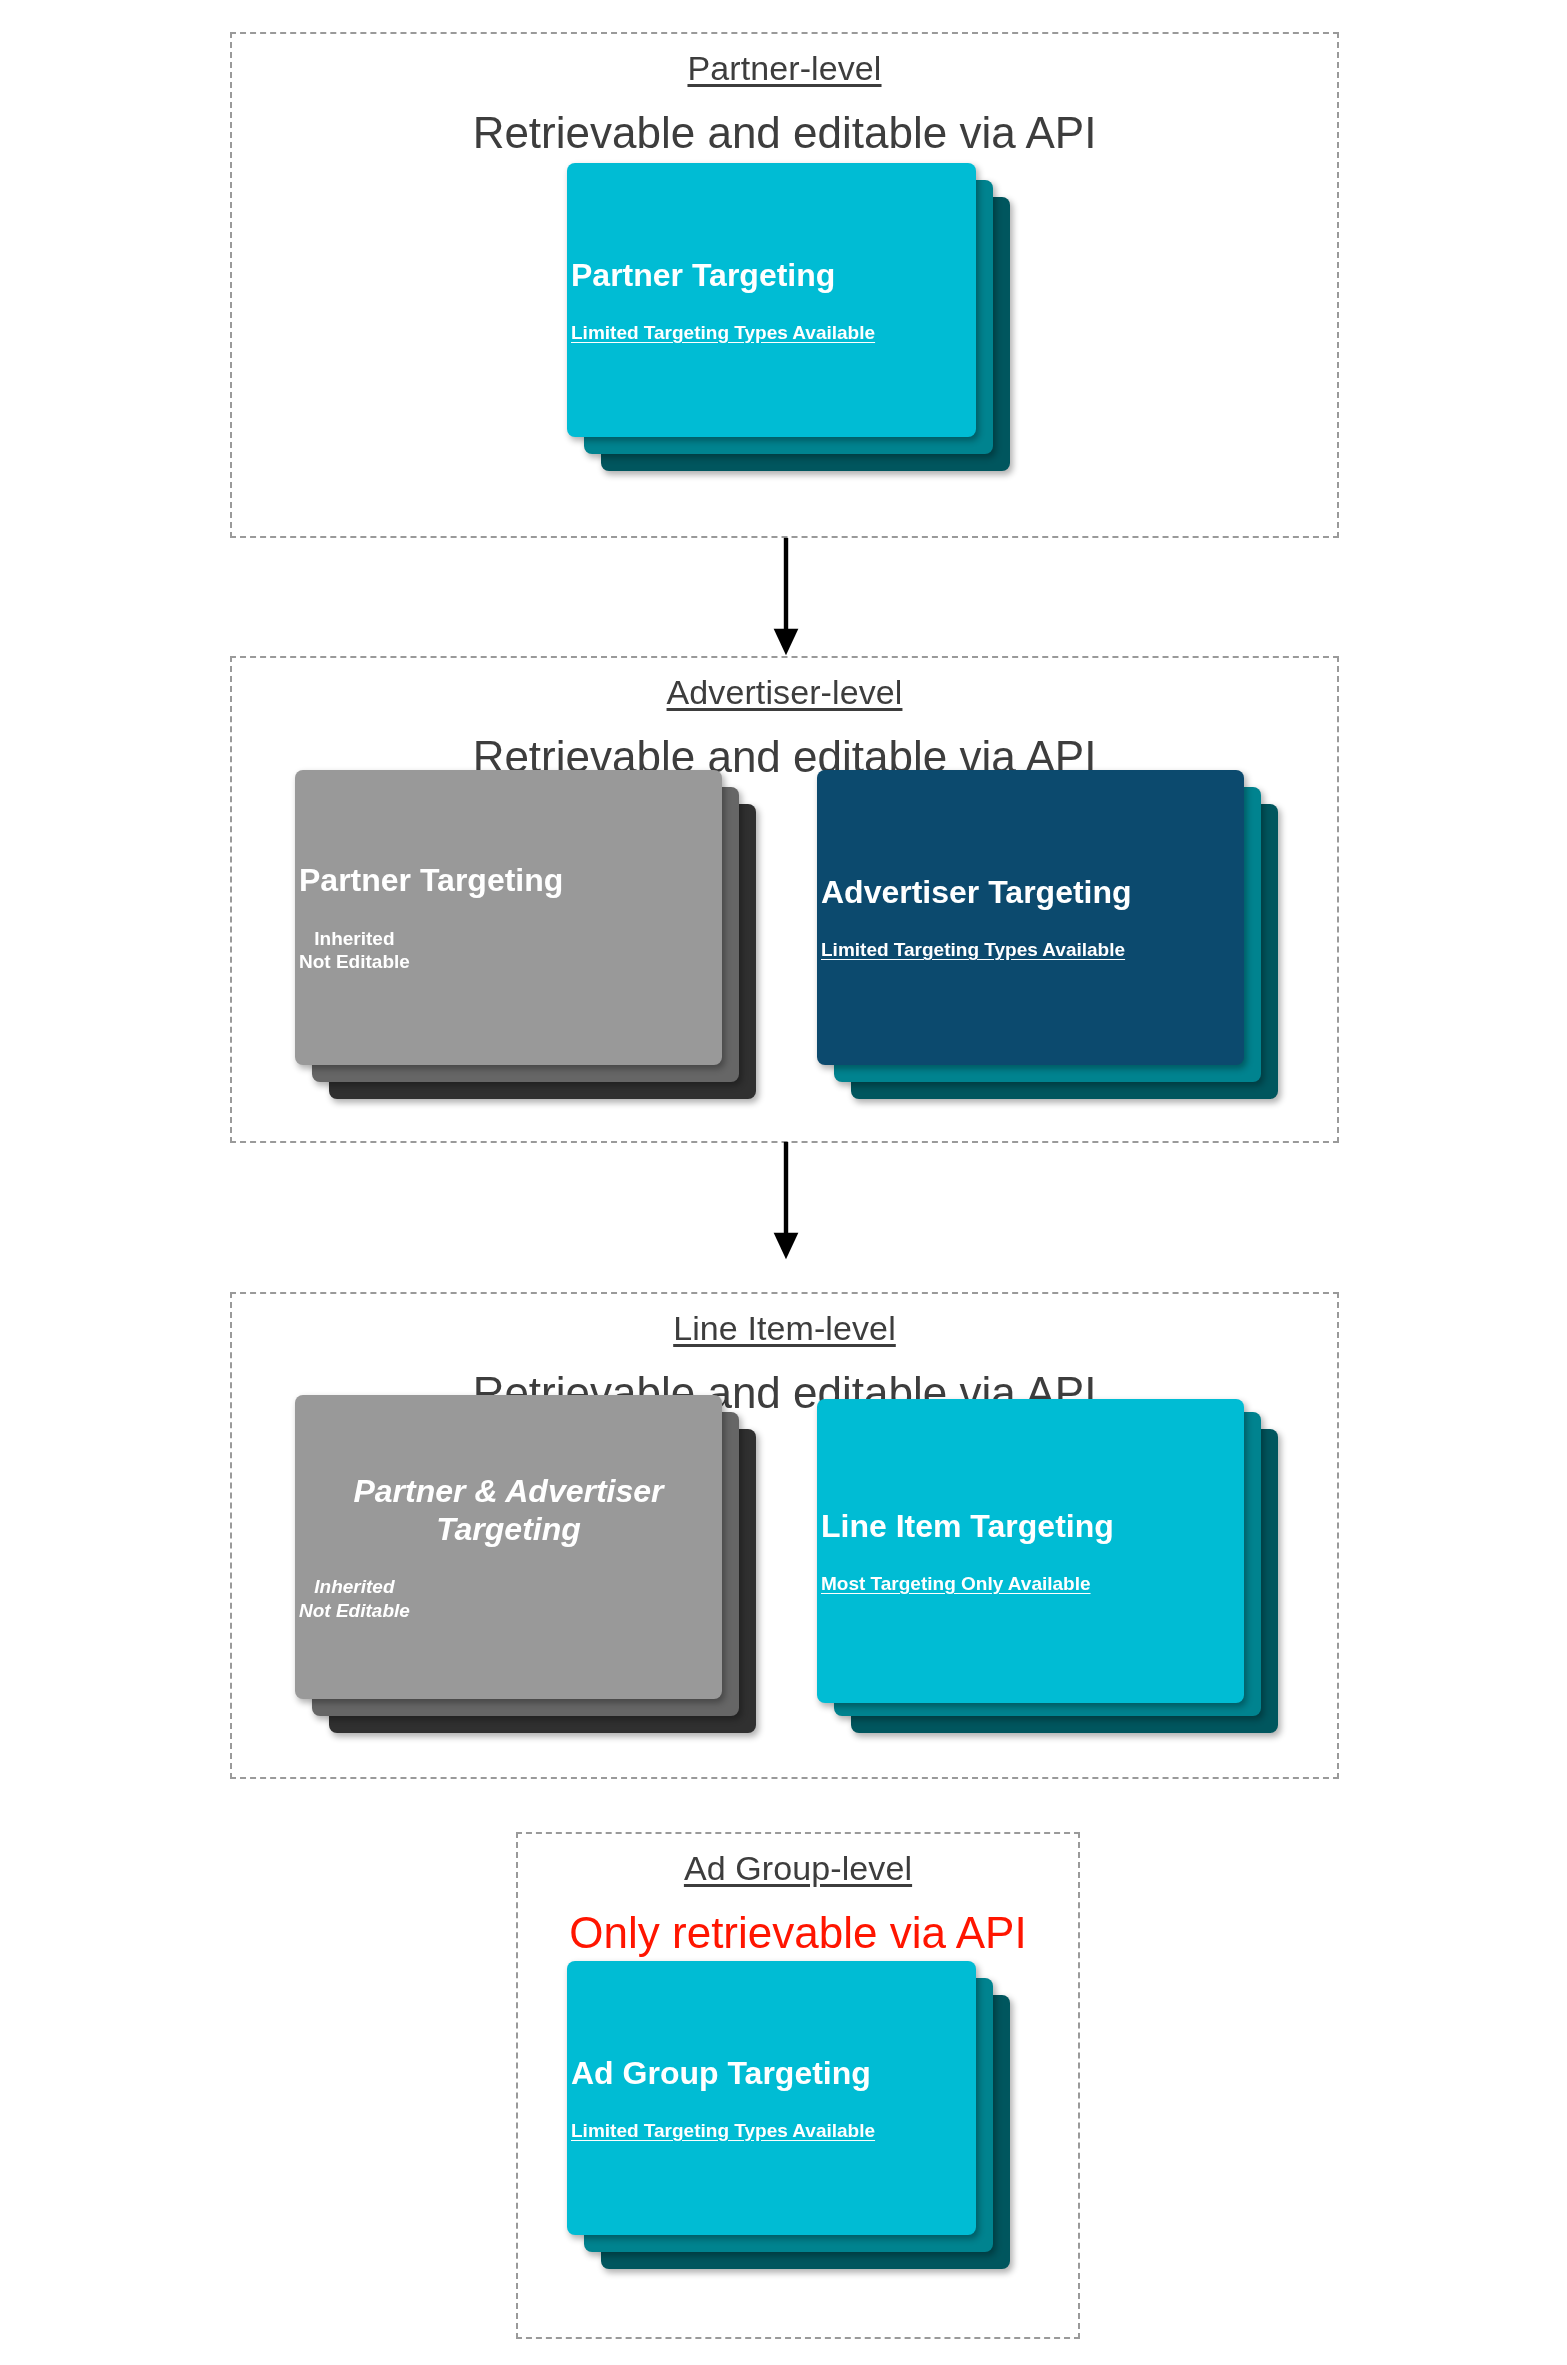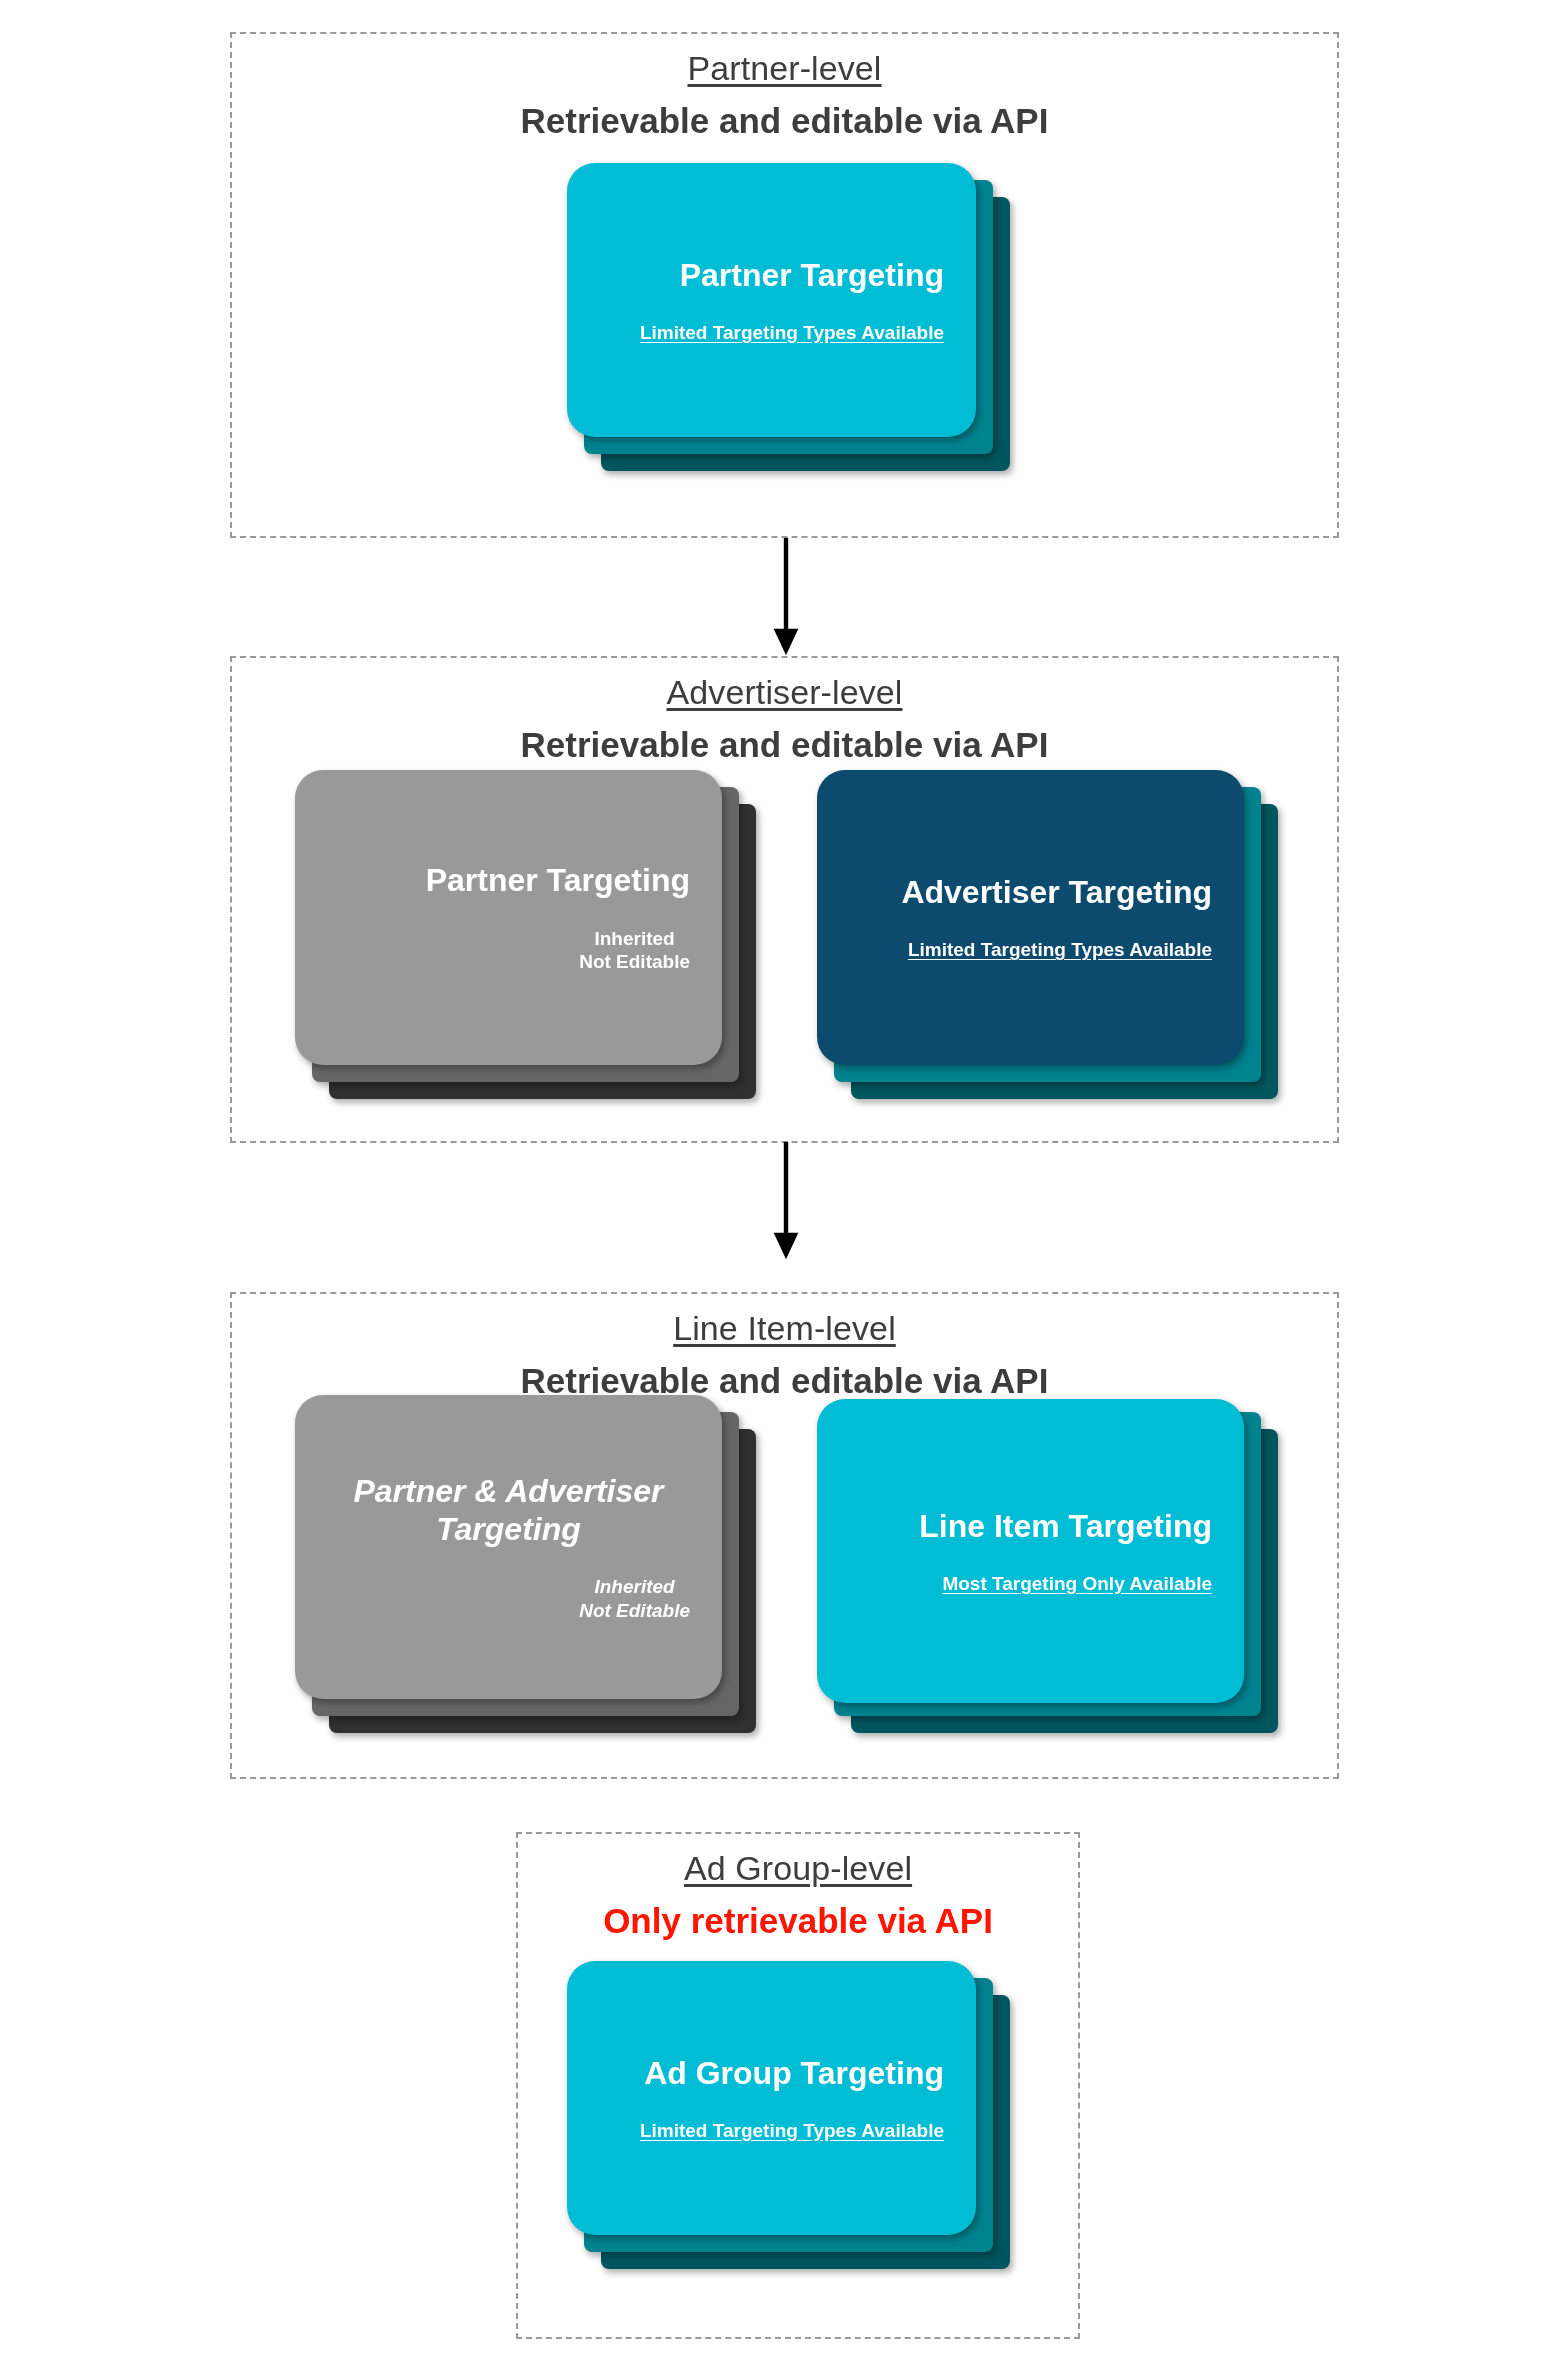--- a/index.html
+++ b/index.html
@@ -38,50 +38,49 @@
     font-size: 34px;
     font-weight: 400;
     color: #3d3d3d;
     text-decoration: underline;
     text-underline-offset: 3.6px;
     line-height: 1.25;
     letter-spacing: 0.1px;
   }
 
   .level-access {
-    font-size: 35px;
-    font-weight: 700;
+    font-size: 44px;
+    font-weight: 400;
     color: #3d3d3d;
     line-height: 1.25;
-    margin-top: 10px;
+    margin-top: 16px;
   }
   .level-access.danger {
     color: #ff1500;
   }
 
   .card-stack {
     position: relative;
   }
 
   .card-layer {
     position: absolute;
     border-radius: 8px;
     box-shadow: 2.7px 3.6px 6.3px rgba(0,0,0,0.30);
   }
   .card-layer.back  { z-index: 1; }
   .card-layer.mid   { z-index: 2; }
   .card-layer.front {
     z-index: 3;
     display: flex;
     flex-direction: column;
-    align-items: flex-end;
+    align-items: flex-start;
     justify-content: center;
     box-sizing: border-box;
-    padding: 9px 32px;
-    border-radius: 28px;
+    padding: 9px 4px;
   }
 
   .card-title {
     color: #ffffff;
     font-weight: 700;
     font-size: 32px;
     line-height: 1.2;
     text-align: center;
     margin: 0;
   }

